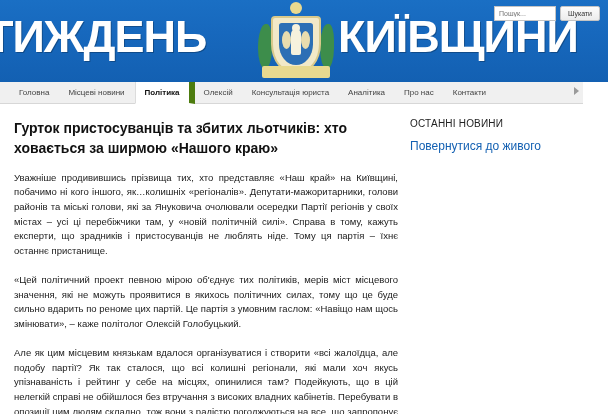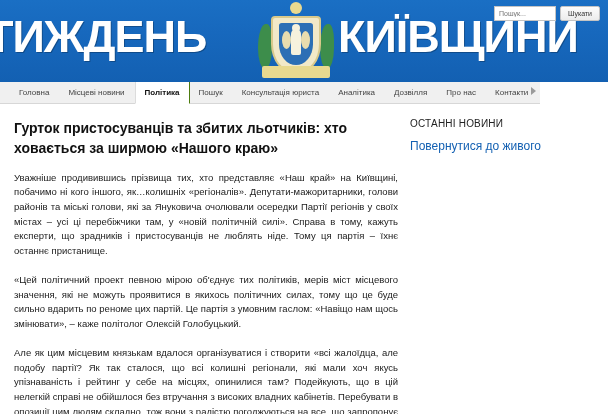--- a/index.html
+++ b/index.html
@@ -105,21 +105,21 @@
     position: absolute;
     left: 32px; top: 0px;
     width: 12px; height: 12px;
     background: #e8d98f;
     border-radius: 50%;
   }
 
   
   .navbar {
     position: relative;
-    width: 540px;
+    width: 583px;
     height: 22px;
     background: #f0f0f0;
     border-bottom: 1px solid #d7d7d7;
     display: flex;
     align-items: stretch;
     padding-left: 10px;
     font-size: 8px;
   }
   .nav-item {
     display: flex;
@@ -128,21 +128,21 @@
     color: #444444;
     white-space: nowrap;
     cursor: pointer;
     border-right: 1px solid transparent;
   }
   .nav-item.active {
     background: #ffffff;
     color: #111111;
     font-weight: bold;
     border-left: 1px solid #dcdcdc;
-    border-right: 1px solid #4d7c0f;
+    border-right: 6px solid #4d7c0f;
     margin-bottom: -1px;
     border-bottom: 1px solid #ffffff;
   }
   .nav-arrow {
     position: absolute;
     right: 4px;
     top: 5px;
     width: 0; height: 0;
     border-left: 5px solid #9a9a9a;
     border-top: 4px solid transparent;
@@ -247,24 +247,23 @@
       </div>
       <div class="ribbon"></div>
     </div>
     <div class="title-right">КИЇВЩИНИ</div>
   </div>
 
   <div class="navbar">
     <div class="nav-item">Головна</div>
     <div class="nav-item">Місцеві новини</div>
     <div class="nav-item active">Політика</div>
-    <div class="nav-item">Пошук</div>
+    <div class="nav-item">Олексій</div>
     <div class="nav-item">Консультація юриста</div>
     <div class="nav-item">Аналітика</div>
-    <div class="nav-item">Дозвілля</div>
     <div class="nav-item">Про нас</div>
     <div class="nav-item">Контакти</div>
     <div class="nav-arrow"></div>
   </div>
 
   <div class="content">
 
     <div class="article">
       <h1>Гурток пристосуванців та збитих льотчиків: хто ховається за ширмою «Нашого краю»</h1>
       <p>Уважніше продивившись прізвища тих, хто представляє «Наш край» на Київщині, побачимо ні кого іншого, як…колишніх «регіоналів». Депутати-мажоритарники, голови районів та міські голови, які за Януковича очолювали осередки Партії регіонів у своїх містах – усі ці перебіжчики там, у «новій політичній силі». Справа в тому, кажуть експерти, що зрадників і пристосуванців не люблять ніде. Тому ця партія – їхнє останнє пристанище.</p>

